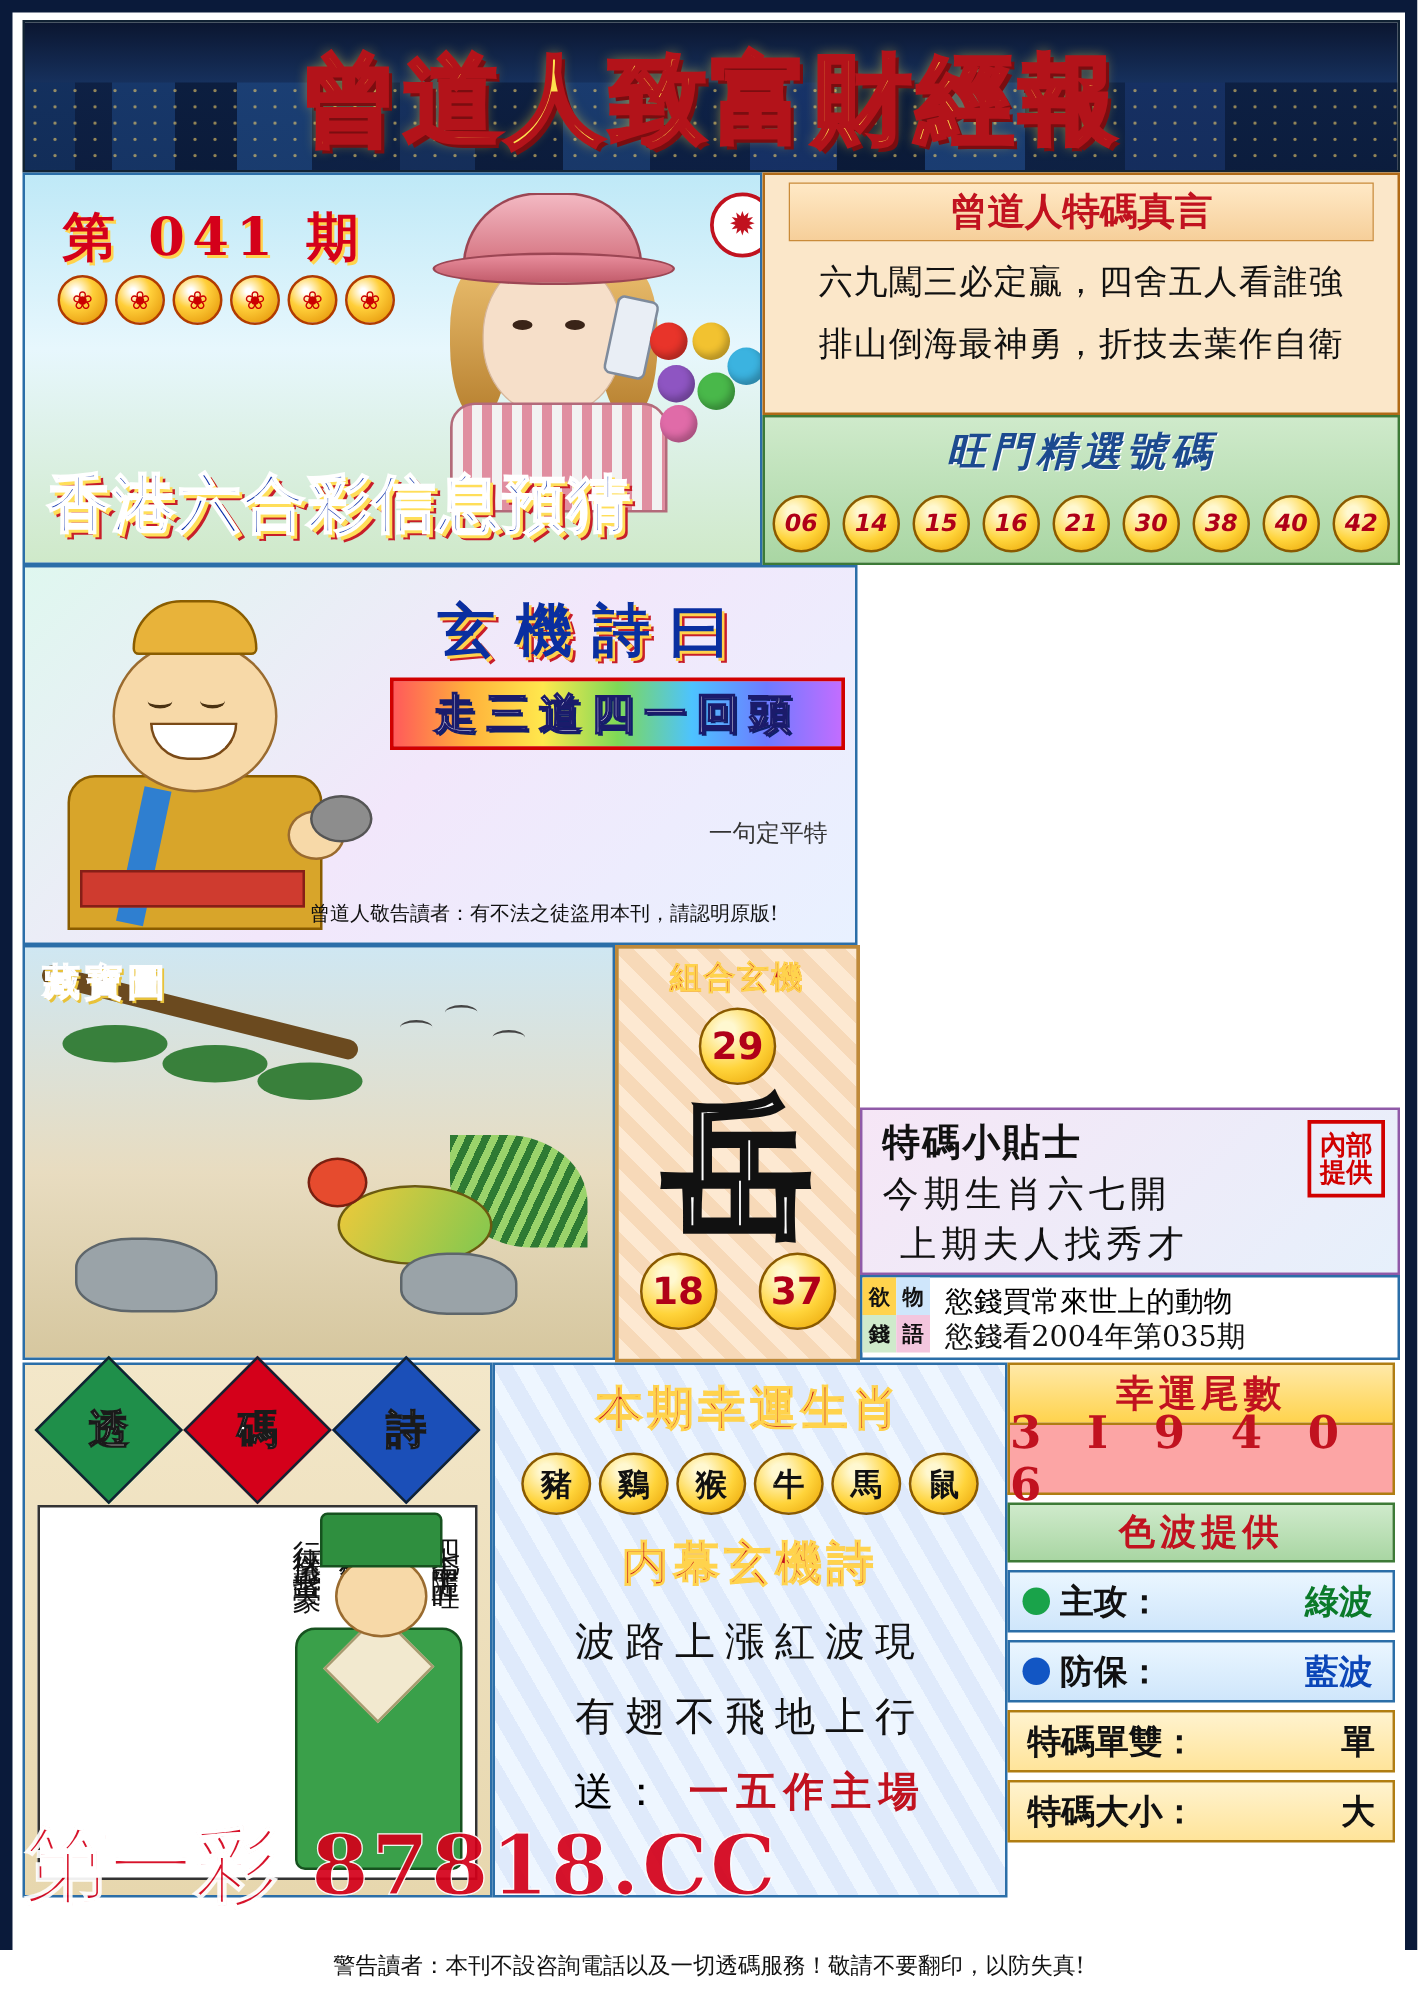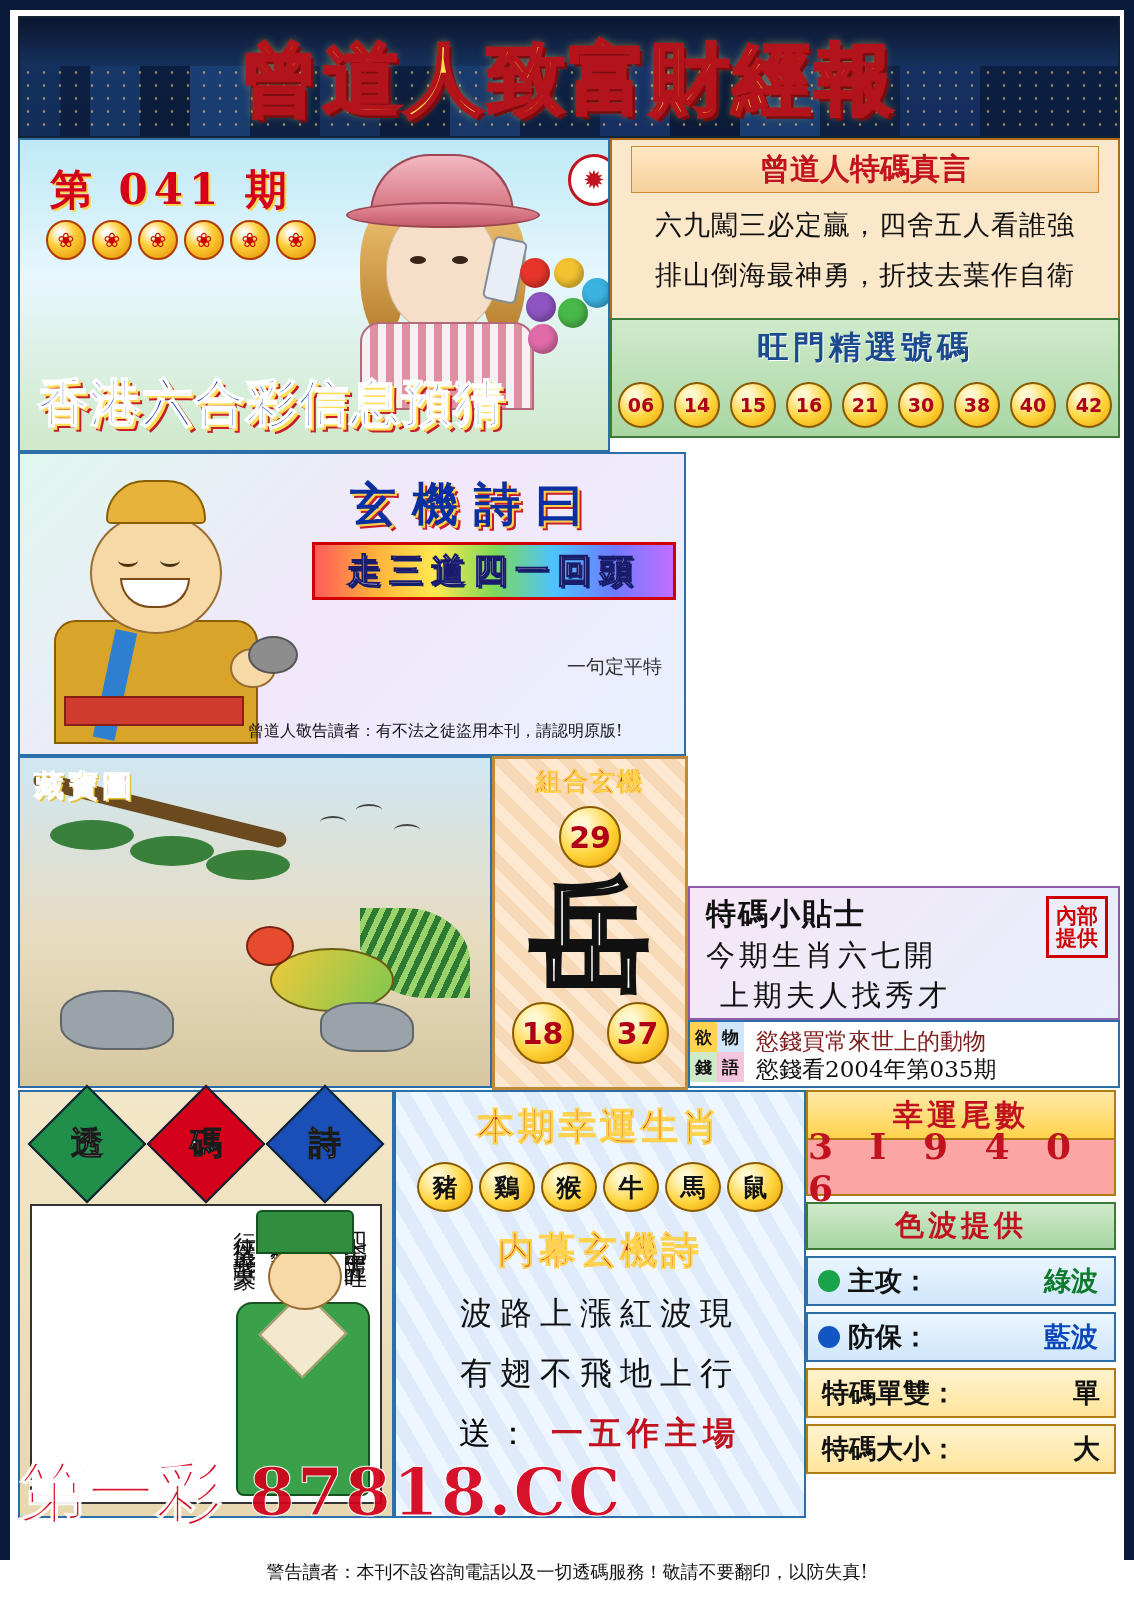--- a/index.html
+++ b/index.html
@@ -75,22 +75,22 @@
 
   
   .tema-box{position:absolute;left:600px;top:128px;width:506px;height:190px;
     background:#fbe7c9;border:2px solid #b06a17;}
   .tema-title{margin:6px auto 2px;width:92%;text-align:center;
     font-family:"DejaVu Serif",serif;font-size:30px;font-weight:bold;color:#c1121f;
     background:linear-gradient(180deg,#ffe9c6,#f6cf9a);border:1px solid #c98b3a;padding:2px 0;}
   .tema-line{text-align:center;font-family:"DejaVu Serif",serif;font-size:27px;color:#111;
     margin-top:14px;letter-spacing:1px;}
 
-  .hot-box{position:absolute;left:600px;top:308px;width:506px;height:116px;
-    background:linear-gradient(180deg,#cfeacb,#a9d6a3);border:2px solid #3d7a37;}
+  .hot-box{position:absolute;left:600px;top:322px;width:506px;height:116px;
+    background:linear-gradient(180deg,#cfeacb,#a9d6a3);border:2px solid #3d7a37;font-style:italic;}
   .hot-title{text-align:center;font-family:"DejaVu Serif",serif;font-size:32px;font-weight:bold;
     color:#1c4a8f;padding-top:6px;letter-spacing:4px;text-shadow:1px 1px 0 #fff;}
   .hot-balls{display:flex;justify-content:center;gap:10px;margin-top:12px;}
   .hot-balls .b{width:42px;height:42px;border-radius:50%;
     background:radial-gradient(circle at 35% 28%,#fff8d0 0 12%,#ffd43b 55%,#e8a000 100%);
     border:2px solid #8a5a00;display:flex;align-items:center;justify-content:center;
     color:#b00018;font-weight:bold;font-size:19px;}
 
   
   .xuanji{position:absolute;left:8px;top:442px;width:664px;height:300px;
@@ -166,21 +166,21 @@
     display:flex;align-items:center;justify-content:center;text-align:center;padding:2px;box-sizing:border-box;}
   .tips-l1{position:absolute;left:16px;top:48px;font-family:"DejaVu Serif",serif;font-size:29px;color:#111;letter-spacing:4px;}
   .tips-l2{position:absolute;left:30px;top:88px;font-family:"DejaVu Serif",serif;font-size:29px;color:#111;letter-spacing:4px;}
 
   
   .money{position:absolute;left:678px;top:1010px;width:428px;height:64px;background:#fff;border:2px solid #2b6ea8;}
   .money-tag{position:absolute;left:0;top:0;width:54px;height:60px;
     display:grid;grid-template-columns:1fr 1fr;grid-template-rows:1fr 1fr;}
   .money-tag div{display:flex;align-items:center;justify-content:center;font-size:17px;
     font-family:"DejaVu Serif",serif;font-weight:bold;color:#111;}
-  .money-l1{position:absolute;left:66px;top:4px;font-family:"DejaVu Serif",serif;font-size:23px;color:#7f1d1d;}
+  .money-l1{position:absolute;left:66px;top:4px;font-family:"DejaVu Serif",serif;font-size:23px;color:#000000;}
   .money-l2{position:absolute;left:66px;top:32px;font-family:"DejaVu Serif",serif;font-size:23px;color:#111;}
 
   
   .toums{position:absolute;left:8px;top:1080px;width:372px;height:424px;
     background:linear-gradient(180deg,#f3e7c9,#e7d7ae);border:2px solid #2b6ea8;}
   .dia-row{display:flex;justify-content:space-around;padding:10px 8px 0;}
   .dia{width:80px;height:80px;transform:rotate(45deg);display:flex;align-items:center;justify-content:center;
     border:2px solid #123;}
   .dia span{transform:rotate(-45deg);font-family:"DejaVu Serif",serif;font-size:32px;font-weight:bold;color:#fff;
     -webkit-text-stroke:1px #1a1a1a;}

